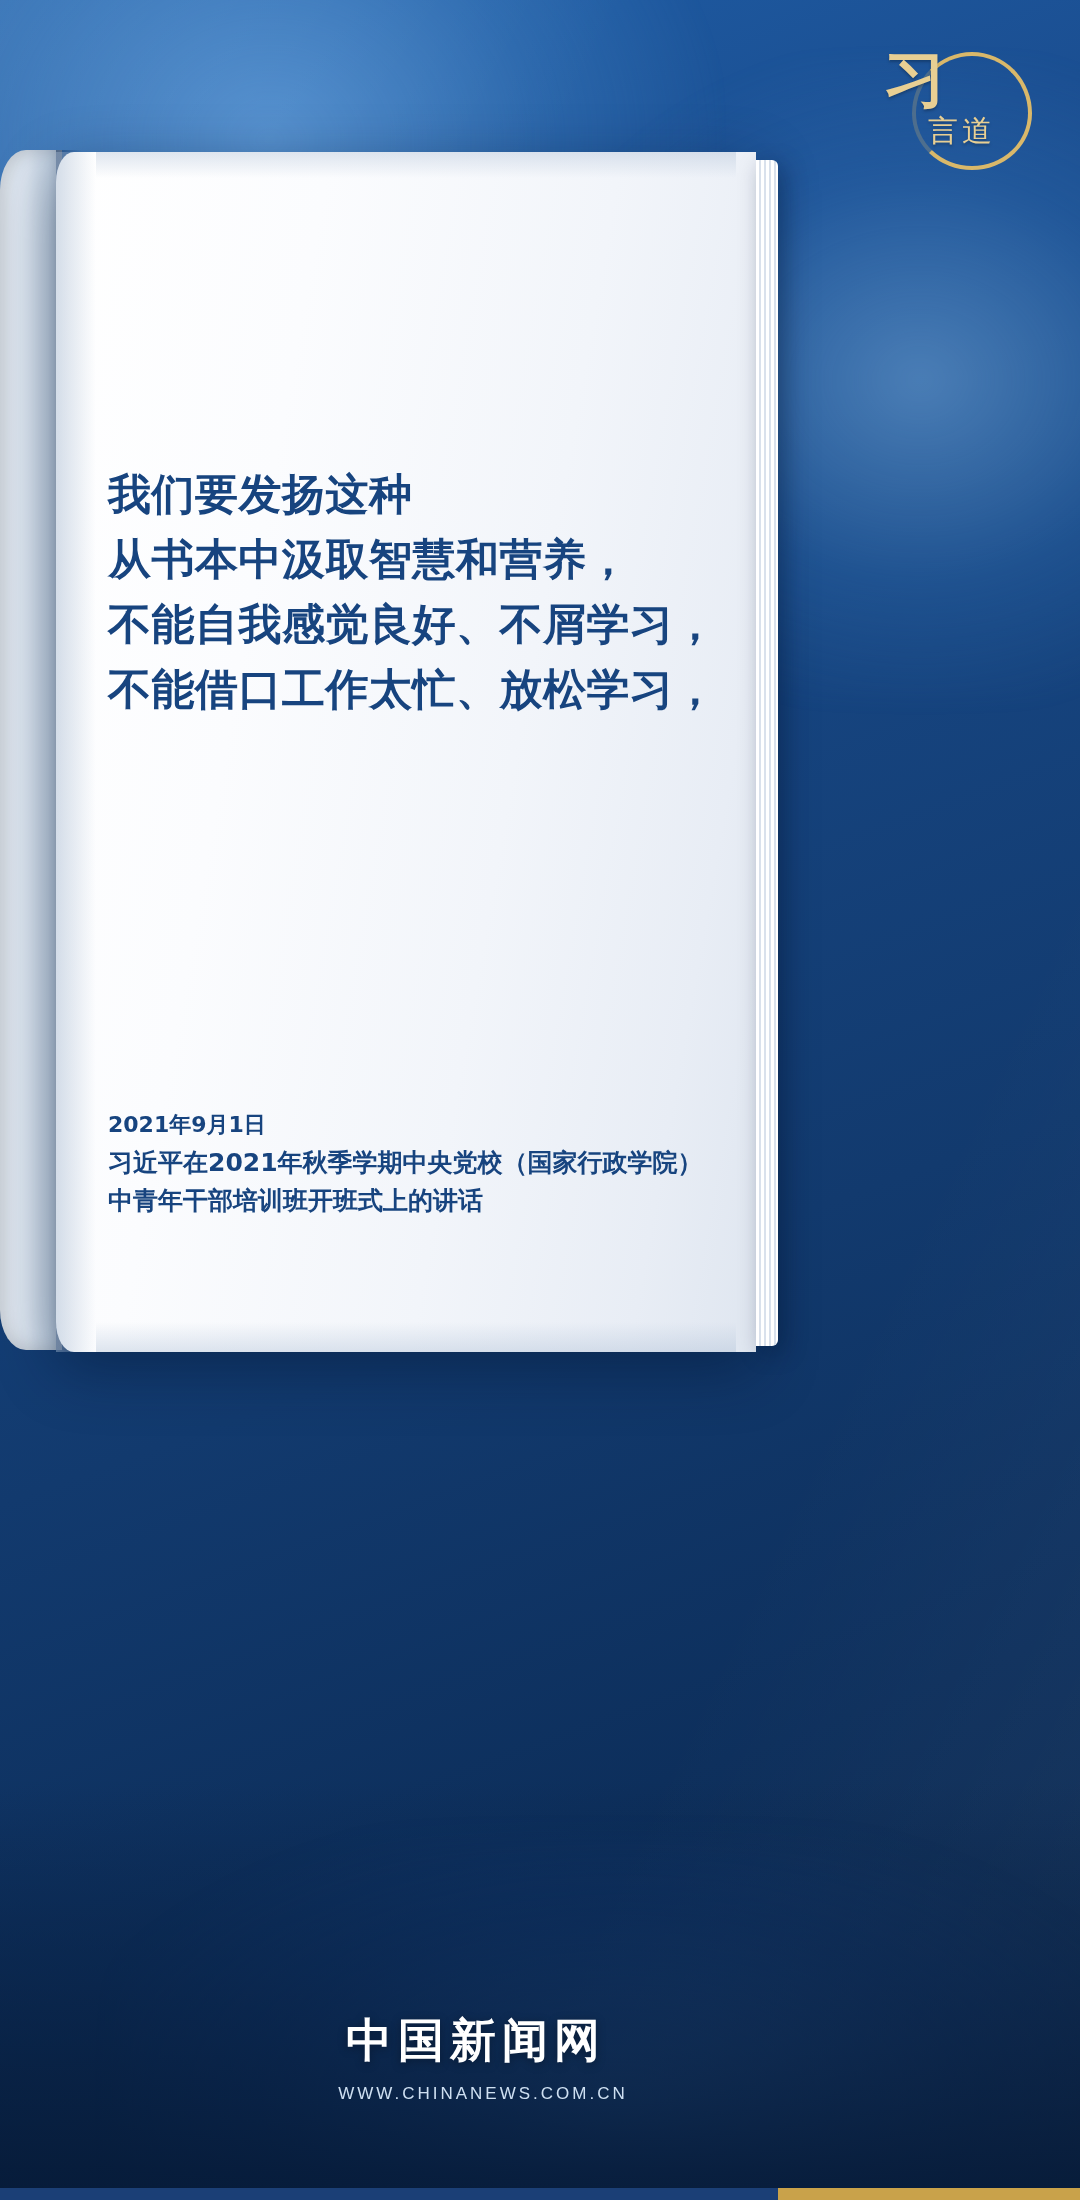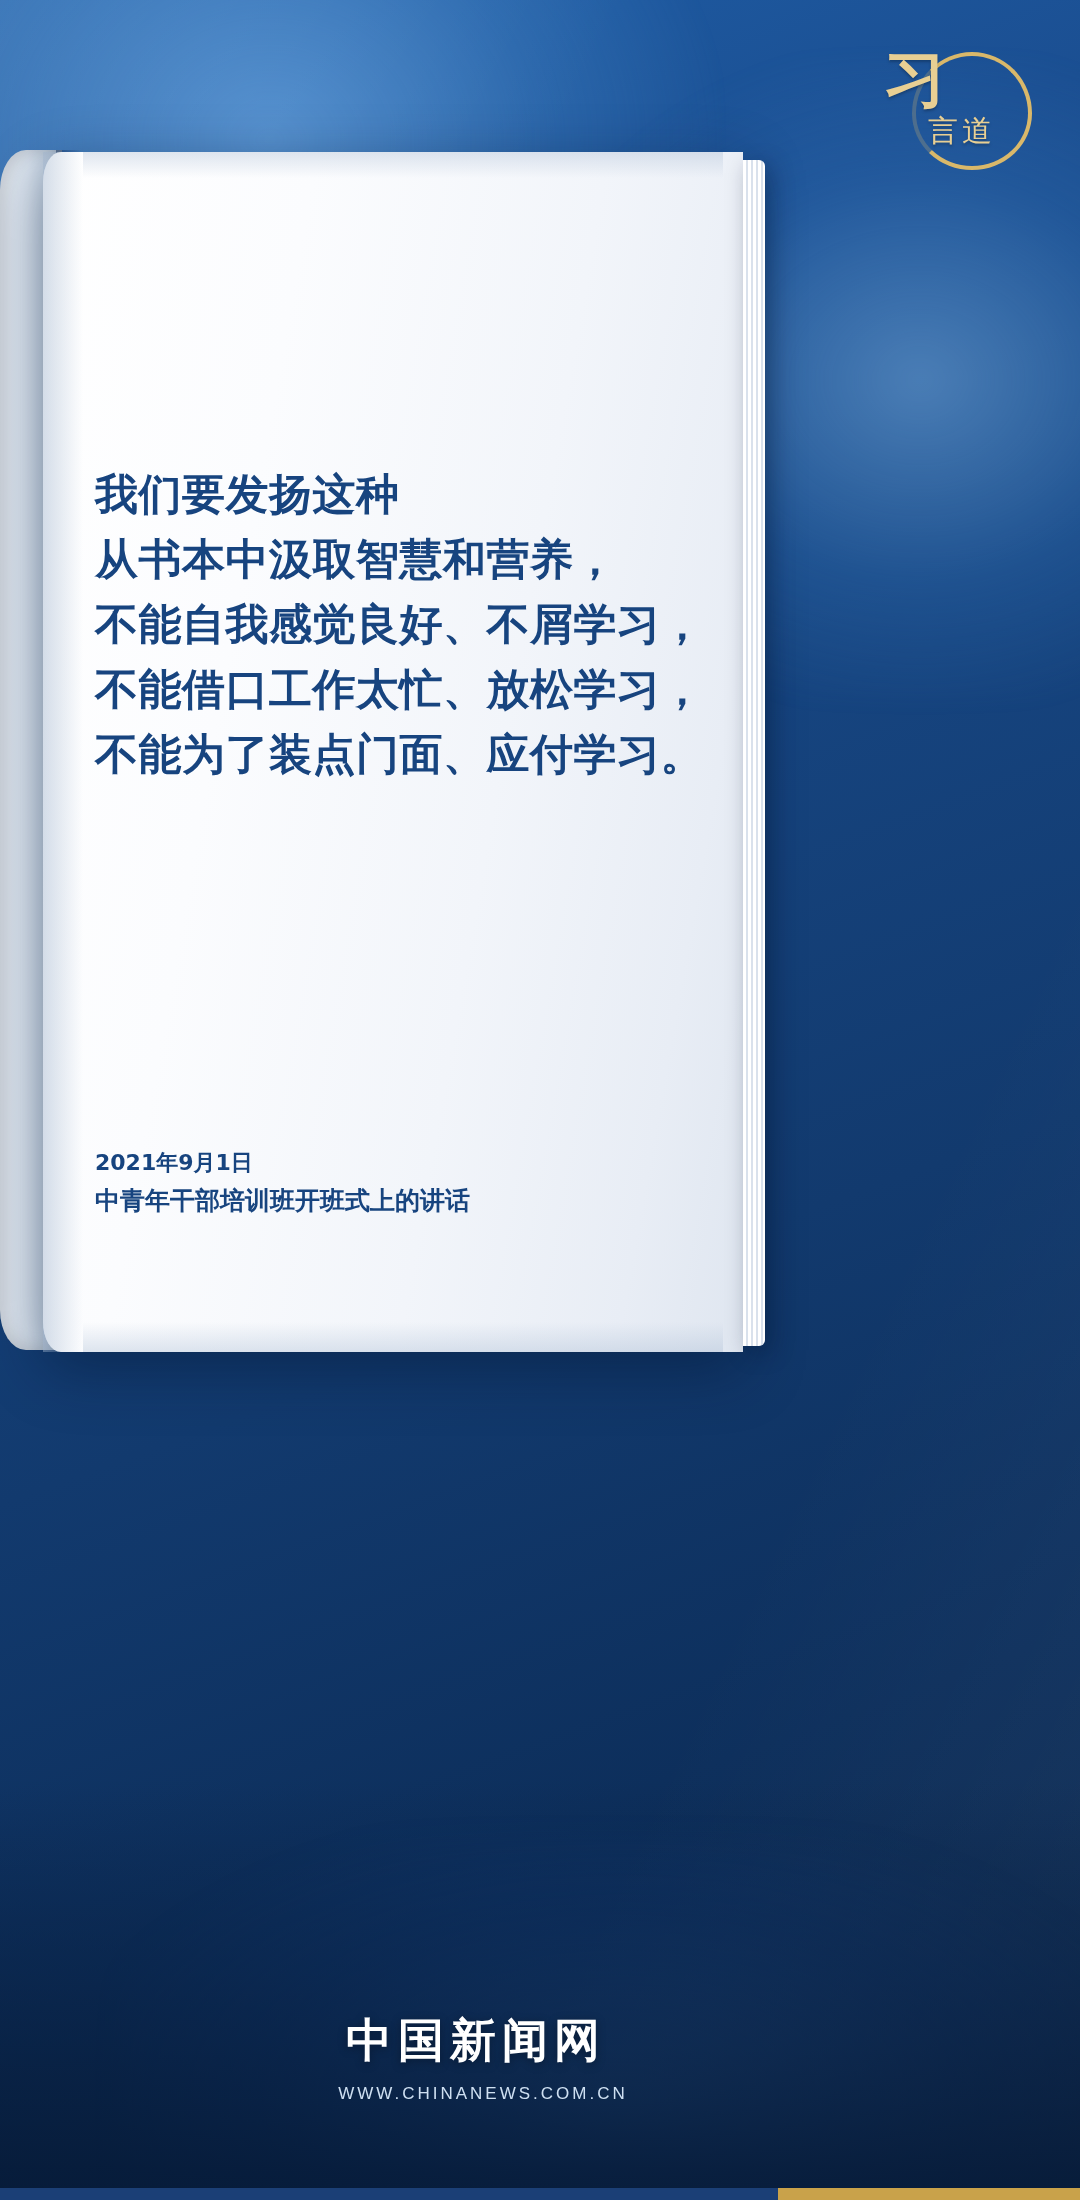--- a/index.html
+++ b/index.html
@@ -115,21 +115,21 @@
   .left-sheet-shadow {
     position: absolute;
     left: 56px; top: 150px;
     width: 26px; height: 1200px;
     background: linear-gradient(90deg, rgba(20,50,95,0.55) 0%, rgba(20,50,95,0.0) 100%);
   }
 
   
   .page {
     position: absolute;
-    left: 43px; top: 152px;
+    left: 56px; top: 152px;
     width: 700px; height: 1200px;
     background:
       linear-gradient(100deg, #ffffff 0%, #fbfcfe 30%, #f2f5fa 62%, #e8edf5 86%, #dfe6f0 100%);
     border-top-left-radius: 18px 30px;
     border-bottom-left-radius: 18px 30px;
     box-shadow: 0 18px 60px rgba(3,20,48,0.45);
   }
   .page-fold-left {
     position: absolute;
     left: 0; top: 0; width: 40px; height: 100%;
@@ -245,25 +245,25 @@
     <div class="page-fold-left"></div>
     <div class="page-top-curl"></div>
     <div class="page-bottom-curl"></div>
     <div class="page-edge-stack"></div>
 
     <div class="quote">
       <div class="quote-line">我们要发扬这种</div>
       <div class="quote-line">从书本中汲取智慧和营养，</div>
       <div class="quote-line">不能自我感觉良好、不屑学习，</div>
       <div class="quote-line">不能借口工作太忙、放松学习，</div>
-      <div class="quote-line">不能为了装点门面、应付学习。</div>
     </div>
 
     <div class="source">
       <div class="source-date">2021年9月1日</div>
+      <div class="source-line">习近平在2021年秋季学期中央党校（国家行政学院）</div>
       <div class="source-line">中青年干部培训班开班式上的讲话</div>
     </div>
   </div>
 
   <div class="footer">
     <div class="footer-cn">中国新闻网</div>
     <div class="footer-url">WWW.CHINANEWS.COM.CN</div>
   </div>
 
   <div class="bottom-bars">

